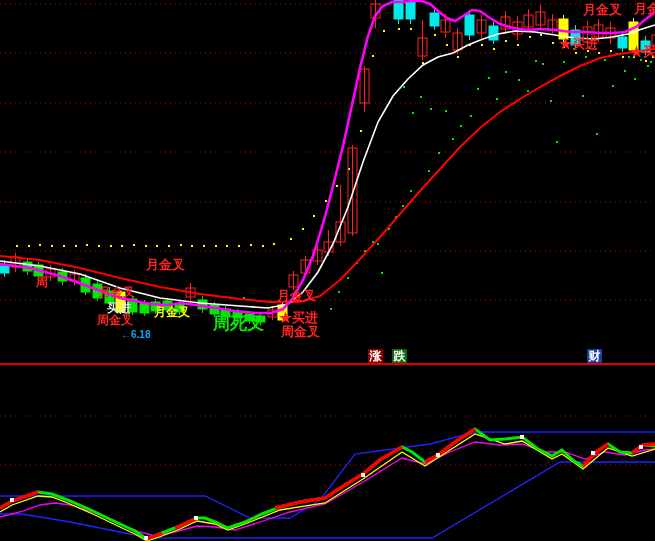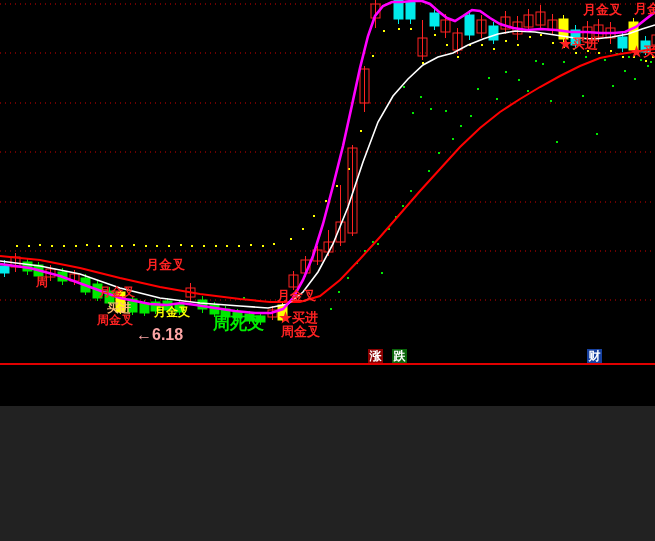--- a/index.html
+++ b/index.html
@@ -1,16 +1,16 @@
 <!DOCTYPE html>
 <html><head>
 <meta charset="utf-8">
 <style>
   html,body{margin:0;padding:0;background:#222;}
-  .screen{position:relative;width:655px;height:406px;background:#000;overflow:hidden;
+  .screen{position:relative;width:655px;height:541px;background:#000;overflow:hidden;
           font-family:"Liberation Sans",sans-serif;}
   svg{position:absolute;left:0;top:0;}
   #labels{position:absolute;left:0;top:0;width:655px;height:541px;pointer-events:none;}
   .lbl{position:absolute;font-size:13px;font-weight:bold;line-height:13px;white-space:nowrap;
        letter-spacing:0px;}
   .badge{position:absolute;height:14px;line-height:14px;font-size:12px;font-weight:bold;
          color:#ffffff;padding:0 1px;text-align:center;min-width:13px;}
   #divider-line{position:absolute;left:0;width:655px;height:2px;}
 </style>
 </head>
@@ -389,25 +389,25 @@
       </g>
   </svg>
 
   <div id="labels">
       <div class="lbl" style="left: 583px; top: 3px; color: rgb(255, 34, 34); font-size: 13px;">月金叉</div>
       <div class="lbl" style="left: 634px; top: 2px; color: rgb(255, 34, 34); font-size: 13px;">月金</div>
       <div class="lbl" style="left: 559px; top: 37px; color: rgb(255, 34, 34); font-size: 13px;">★买进</div>
       <div class="lbl" style="left: 630px; top: 45px; color: rgb(255, 34, 34); font-size: 13px;">★买</div>
       <div class="lbl" style="left: 146px; top: 258px; color: rgb(255, 34, 34); font-size: 13px;">月金叉</div>
       <div class="lbl" style="left: 99px; top: 286px; color: rgb(255, 34, 34); font-size: 12px;">月金叉</div>
-      <div class="lbl" style="left: 107px; top: 302px; color: #fdba74; font-size: 12px;">买进</div>
+      <div class="lbl" style="left: 107px; top: 302px; color: #e5e5e5; font-size: 12px;">买进</div>
       <div class="lbl" style="left: 97px; top: 314px; color: rgb(255, 34, 34); font-size: 12px;">周金叉</div>
       <div class="lbl" style="left: 154px; top: 306px; color: rgb(255, 255, 0); font-size: 12px;">月金叉</div>
       <div class="lbl" style="left: 213px; top: 317px; color: rgb(0, 238, 0); font-size: 17px;">周死叉</div>
-      <div class="lbl" style="left: 136px; top: 328px; color: #fca5a5; font-size: 16px;">←6.18</div>
+      <div class="lbl" style="left: 121px; top: 328px; color: #0ea5e9; font-size: 10px;">←6.18</div>
       <div class="lbl" style="left: 36px; top: 276px; color: rgb(255, 34, 34); font-size: 12px;">周</div>
       <div class="lbl" style="left: 277px; top: 289px; color: rgb(255, 34, 34); font-size: 13px;">月金叉</div>
       <div class="lbl" style="left: 279px; top: 311px; color: rgb(255, 34, 34); font-size: 13px;">★买进</div>
       <div class="lbl" style="left: 281px; top: 325px; color: rgb(255, 34, 34); font-size: 13px;">周金叉</div>
     </div>
 
   <div class="badge" style="left: 368px; top: 349px; background: rgb(139, 0, 0);">涨</div>
   <div class="badge" style="left: 392px; top: 349px; background: rgb(10, 102, 10);">跌</div>
   <div class="badge" style="left: 587px; top: 349px; background: rgb(22, 64, 159);">财</div>
 

